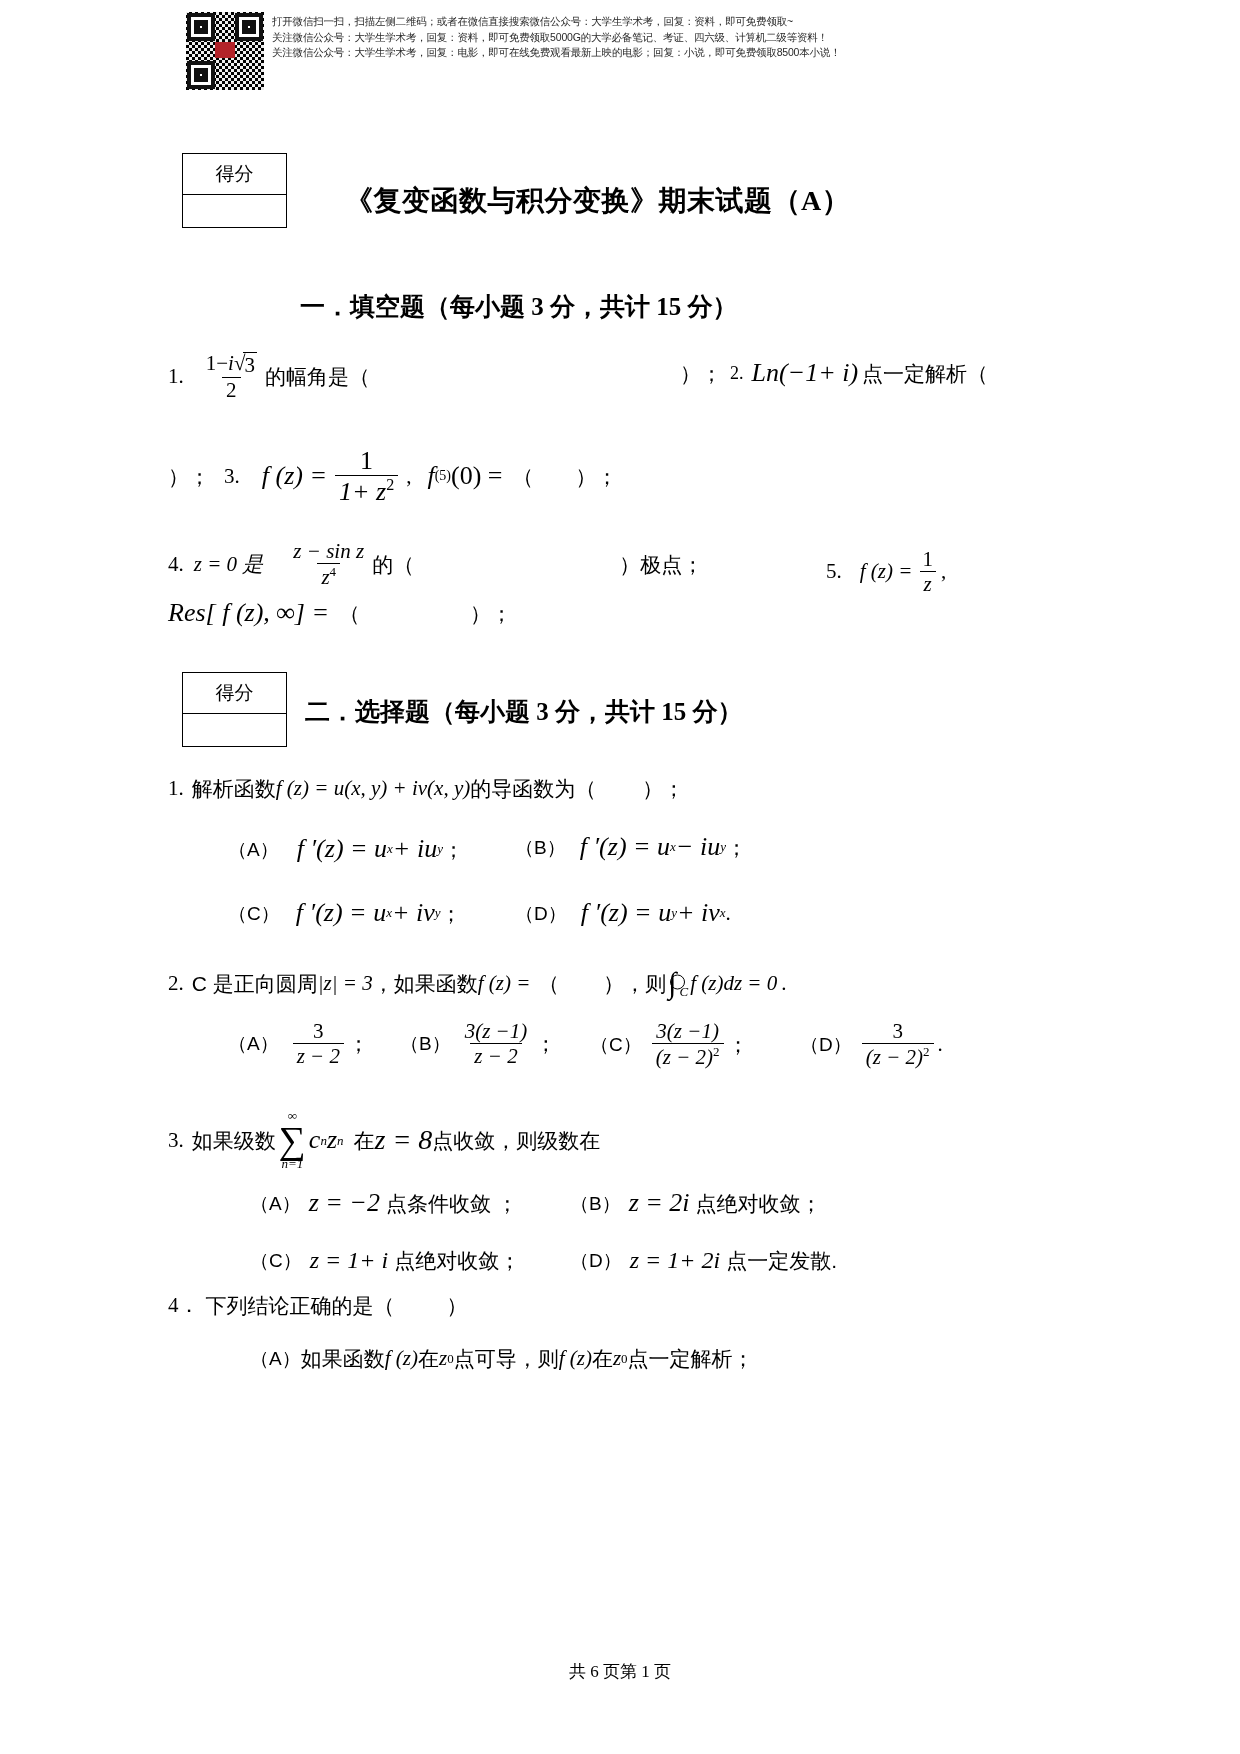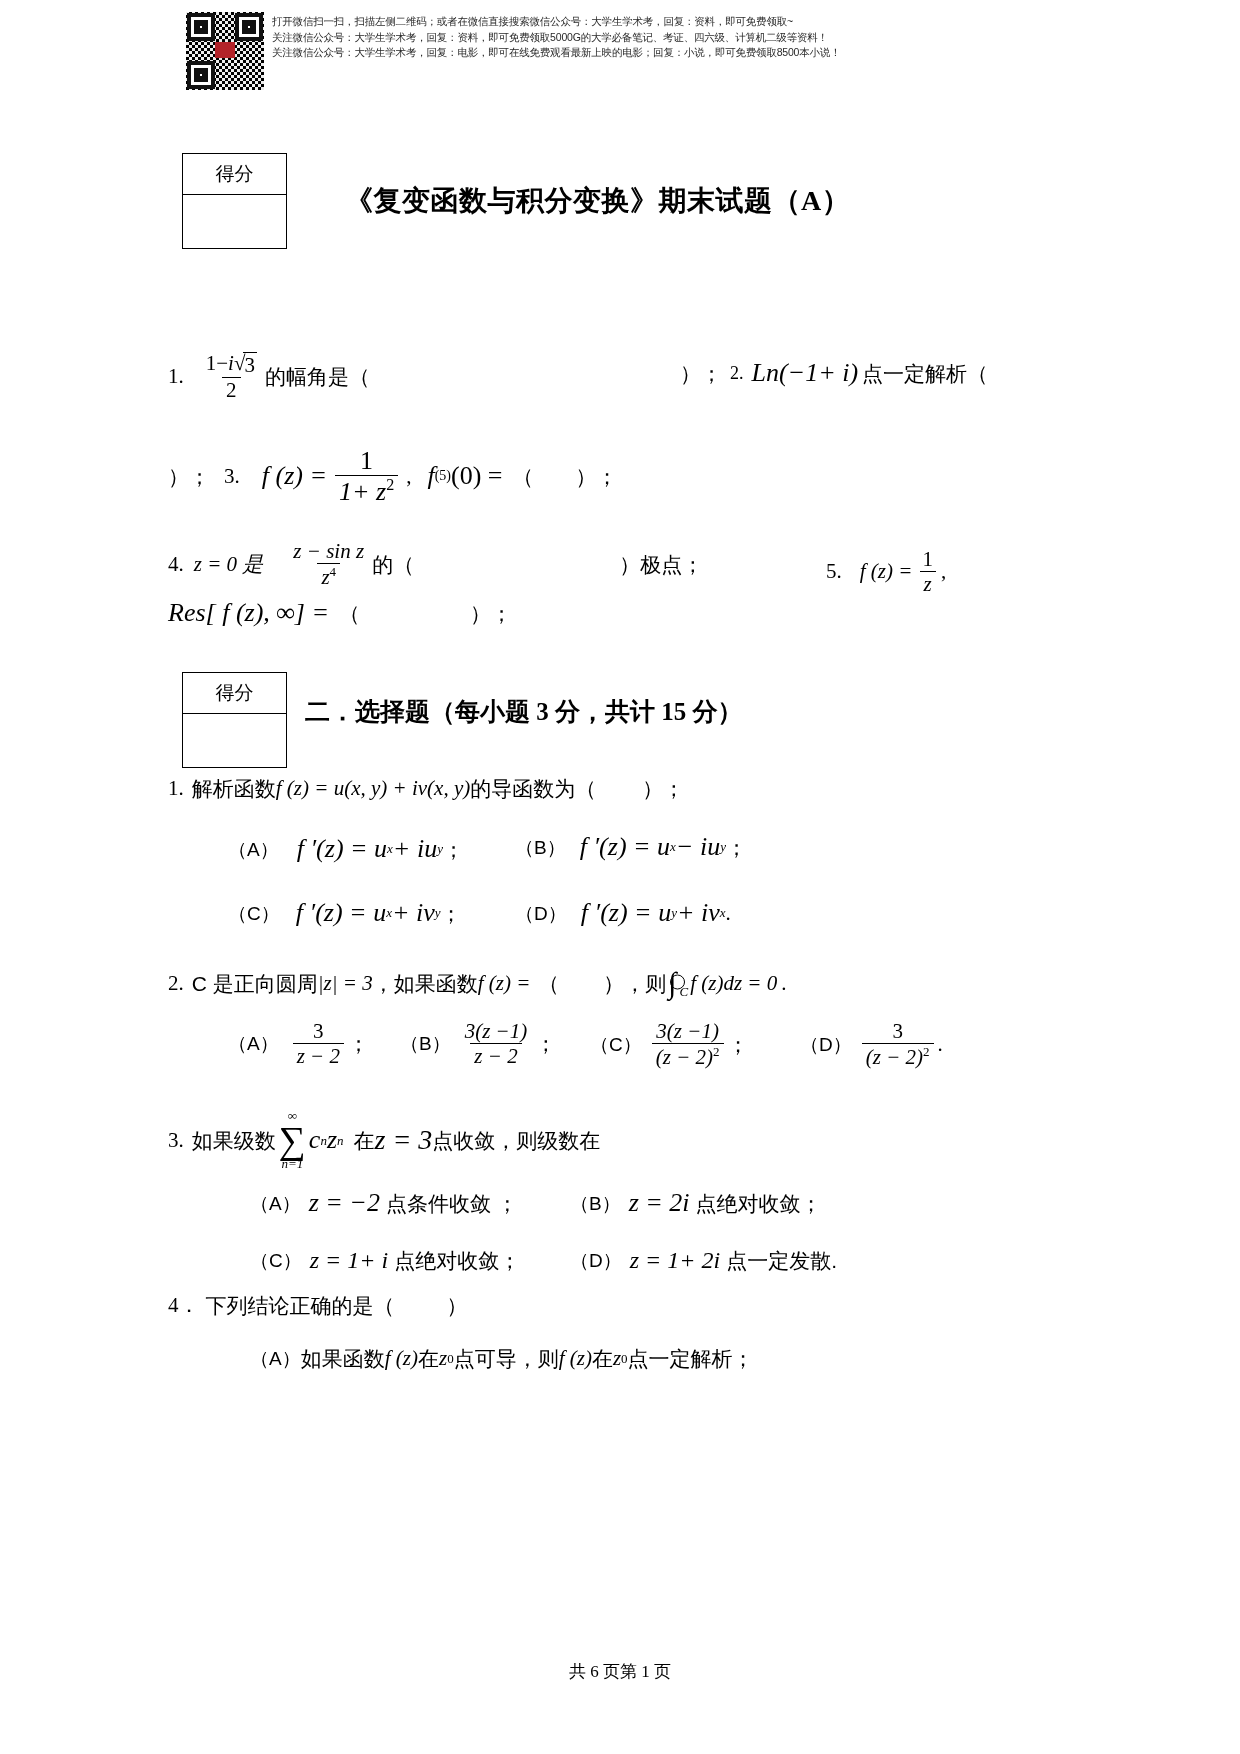--- a/index.html
+++ b/index.html
@@ -81,21 +81,21 @@
     color: #2a2a2a;
     white-space: nowrap;
     letter-spacing: -0.2px;
     overflow: hidden;
   }
 
   
   .scorebox {
     position: absolute;
     width: 105px;
-    height: 96px;
+    height: 75px;
     border: 1.6px solid #000;
     box-sizing: border-box;
   }
   .scorebox .sb-top {
     height: 40px;
     border-bottom: 1.6px solid #000;
     display: flex;
     align-items: center;
     justify-content: center;
     font-size: 19px;
@@ -220,20 +220,21 @@
     </div>
   </div>
 
   <div class="scorebox" style="left:182px; top:153px;">
     <div class="sb-top">得分</div>
     <div class="sb-bot"></div>
   </div>
 
   <div class="doc-title">《复变函数与积分变换》期末试题（A）</div>
 
+  <div class="sec-head" style="left:300px; top:290px;">一．填空题（每小题 3 分，共计 15 分）</div>
 
   <div class="line" style="left:168px; top:352px;">
     <span class="mn">1.</span>
     <span style="display:inline-block;width:14px"></span>
     <span class="frac">
       <span class="num">
         <span class="mn">1</span><span class="mn">−</span><span class="mi">i</span><span class="rad">
             <span class="sign">√</span>
             <span class="body mn">3</span>
           </span>
@@ -427,21 +428,21 @@
       <span class="lim">∞</span>
       <span class="sym">∑</span>
       <span class="lim">n=1</span>
     </span>
     <span class="mi big">c</span>
       <span class="sub mi">n</span>
       <span class="mi big">z</span>
       <span class="sup mi">n</span>
     <span style="display:inline-block;width:10px"></span>
     <span class="cn">在</span>
-    <span class="mi" style="font-size:28px">z = 3</span>
+    <span class="mi" style="font-size:28px">z = 8</span>
     <span class="cn">点收敛，则级数在</span>
   </div>
 
   <div class="line" style="left:250px; top:1190px;">
     <span class="cn" style="font-size:19px">（A）</span>
     <span style="display:inline-block;width:8px"></span>
     <span class="mi" style="font-size:26px">z = −2</span>
     <span style="display:inline-block;width:6px"></span>
     <span class="cn">点条件收敛 ；</span>
   </div>

